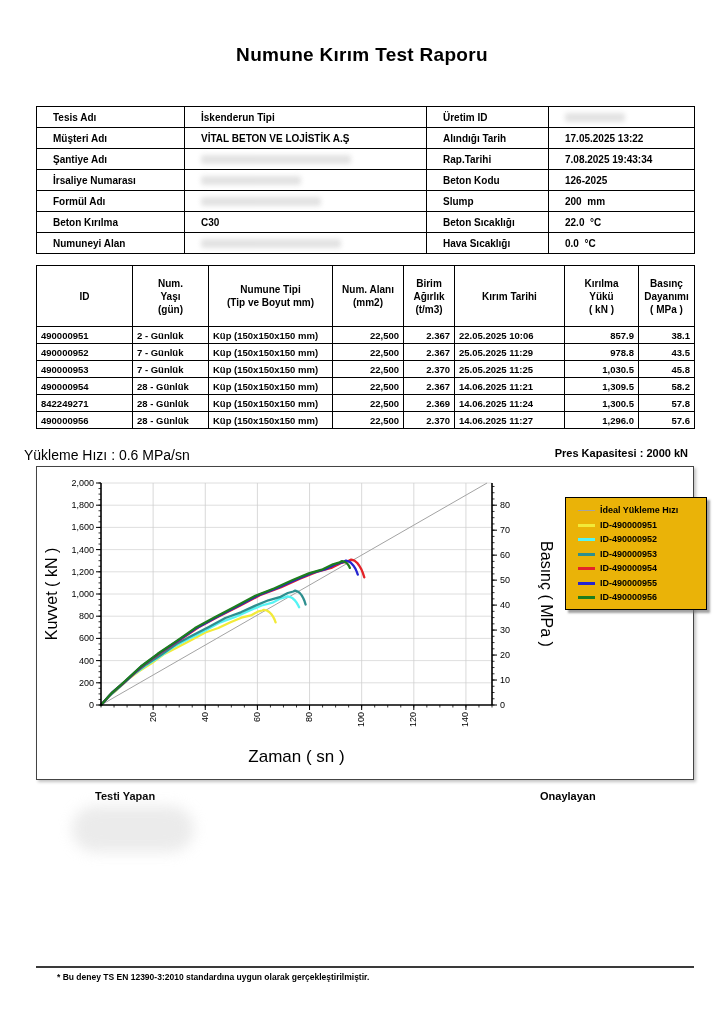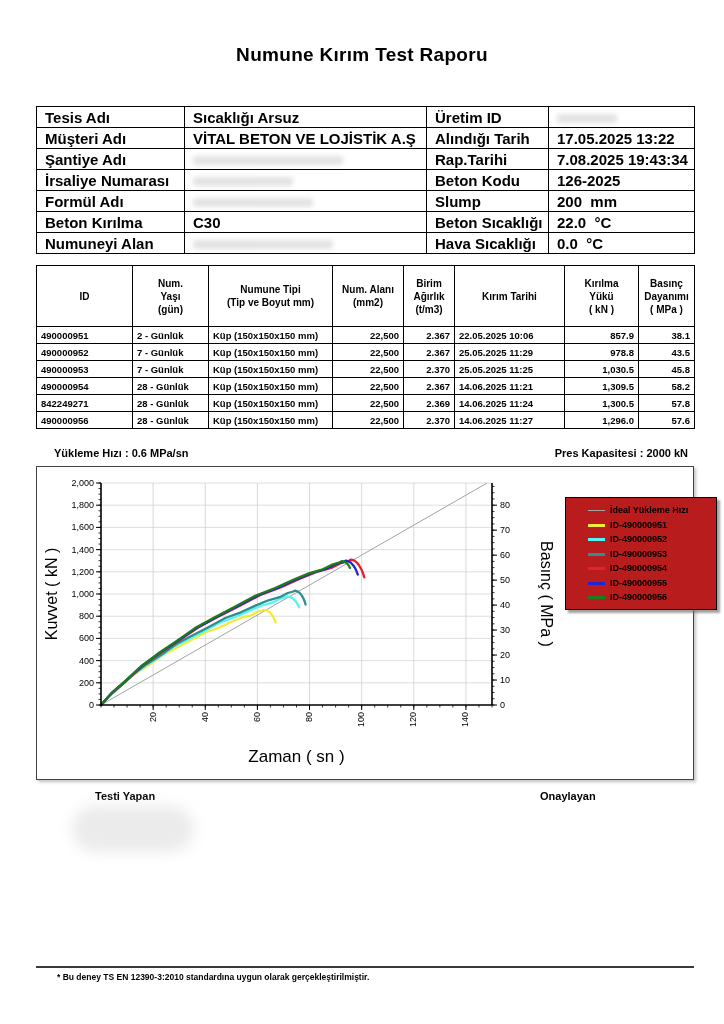--- a/index.html
+++ b/index.html
@@ -3,38 +3,38 @@
 <meta charset="utf-8">
 <style>
   html,body{margin:0;padding:0;background:#fff;}
   .page{position:relative;width:724px;height:1024px;background:#fff;overflow:hidden;
         font-family:"Liberation Sans",sans-serif;color:#000;border-radius:19px;}
   .abs{position:absolute;}
   .page-title{top:44px;left:0;width:100%;text-align:center;font-size:19px;font-weight:600;letter-spacing:.3px;}
   table{border-collapse:collapse;table-layout:fixed;width:658px;background:#fff;}
   
   .info-table{left:36px;top:106px;}
-  .info-table td{border:1px solid #000;height:20px;font-size:15px;font-weight:bold;
-                 padding:0 2px 0 8px;overflow:hidden;white-space:pre;vertical-align:middle;}
+  .info-table td{border:1px solid #000;height:20px;font-size:10px;font-weight:bold;
+                 padding:0 2px 0 16px;overflow:hidden;white-space:pre;vertical-align:middle;}
   .redact{display:inline-block;height:9px;background:#cfcfcf;border-radius:3px;
           filter:blur(2.5px);opacity:.6;vertical-align:middle;}
   
   .results-table{left:36px;top:265px;}
   .results-table th{border:1px solid #000;font-size:10px;font-weight:bold;white-space:pre-line;
                     text-align:center;vertical-align:middle;height:60px;line-height:1.3;padding:0 1px;}
   .results-table td{border:1px solid #000;height:16px;font-size:9.5px;font-weight:bold;
                     padding:0 4px;overflow:hidden;white-space:pre;vertical-align:middle;}
   .al{text-align:left}.ac{}.ar{text-align:right}
   
-  .load-rate{left:54px;top:447px;font-size:11px;font-weight:bold;}
+  .load-rate{left:24px;top:447px;font-size:14px;font-weight:normal;}
   .press-cap{top:447px;right:36px;font-size:11px;font-weight:bold;}
   .chart-box{left:36px;top:466px;width:656px;height:312px;border:1px solid #444;
              box-shadow:2px 2px 3px #c2c2c2;background:#fff;}
-  .legend{position:absolute;left:528px;top:30px;width:124px;background:#b91c1c;border:1px solid #000;
-          box-shadow:3px 3px 2px rgba(110,110,110,.65);padding:5px 4px 4px 22px;}
+  .legend{position:absolute;left:528px;top:30px;width:124px;background:#eab308;border:1px solid #000;
+          box-shadow:3px 3px 2px rgba(110,110,110,.65);padding:5px 4px 4px 12px;}
   .legend-item{font-size:9px;font-weight:600;line-height:14.5px;white-space:nowrap;overflow:hidden;}
   .legend-swatch{display:inline-block;width:17px;height:0;border-top-style:solid;
                  vertical-align:middle;margin-right:5px;}
   
   .sig-tester{left:95px;top:790px;font-size:11px;font-weight:bold;}
   .sig-approver{left:540px;top:790px;font-size:11px;font-weight:bold;}
   .sig-blob{left:72px;top:806px;width:122px;height:46px;background:#dedede;border-radius:24px;
             filter:blur(7px);opacity:.6;}
   .foot-line{left:36px;top:966px;width:658px;border-top:2px solid #3a3a3a;height:0;}
   .footnote{left:36px;top:972px;font-size:8.5px;font-weight:600;margin-left:21px;}
@@ -49,21 +49,21 @@
   <table class="abs info-table">
     <colgroup>
         <col style="width:148px">
         <col style="width:242px">
         <col style="width:122px">
         <col style="width:146px">
       </colgroup>
     <tbody id="info-body">
         <tr>
           <td>Tesis Adı</td>
-          <td>Sıcaklığı Arsuz</td>
+          <td>İskenderun Tipi</td>
           <td>Üretim ID</td>
           <td><span class="redact" style="width: 60px;"></span></td>
         </tr>
         <tr>
           <td>Müşteri Adı</td>
           <td>VİTAL BETON VE LOJİSTİK A.Ş</td>
           <td>Alındığı Tarih</td>
           <td>17.05.2025 13:22</td>
         </tr>
         <tr>

